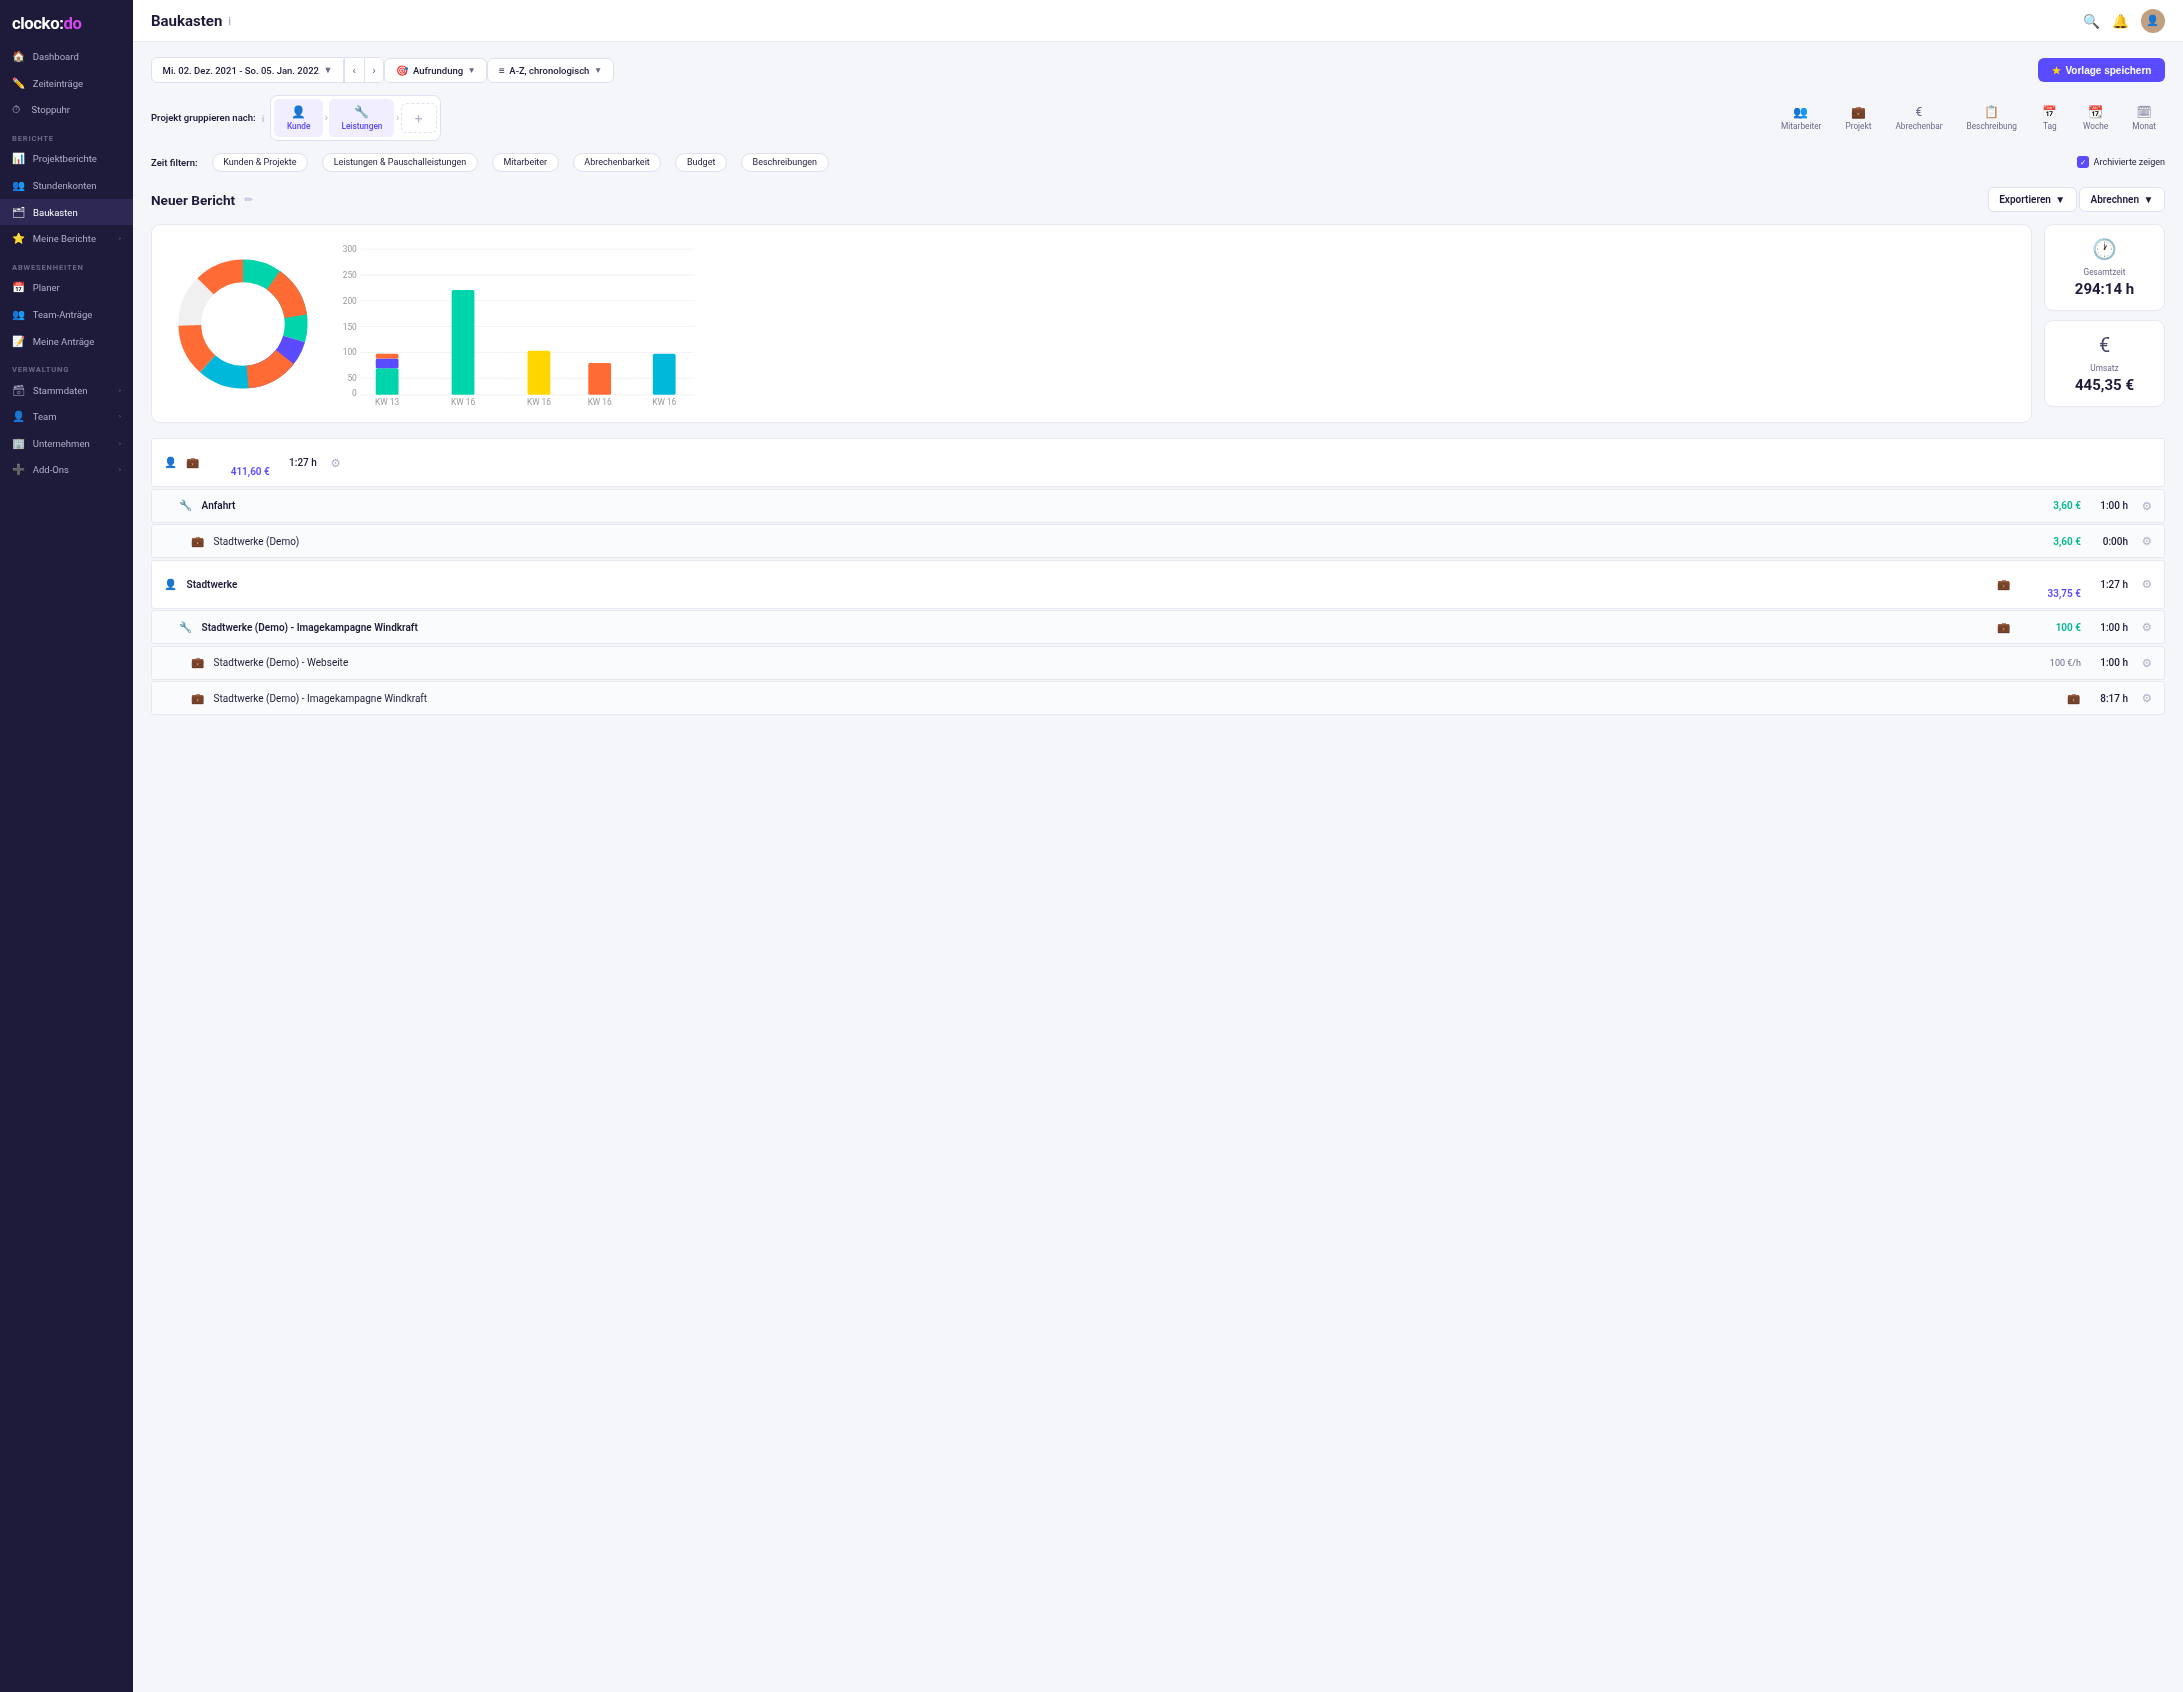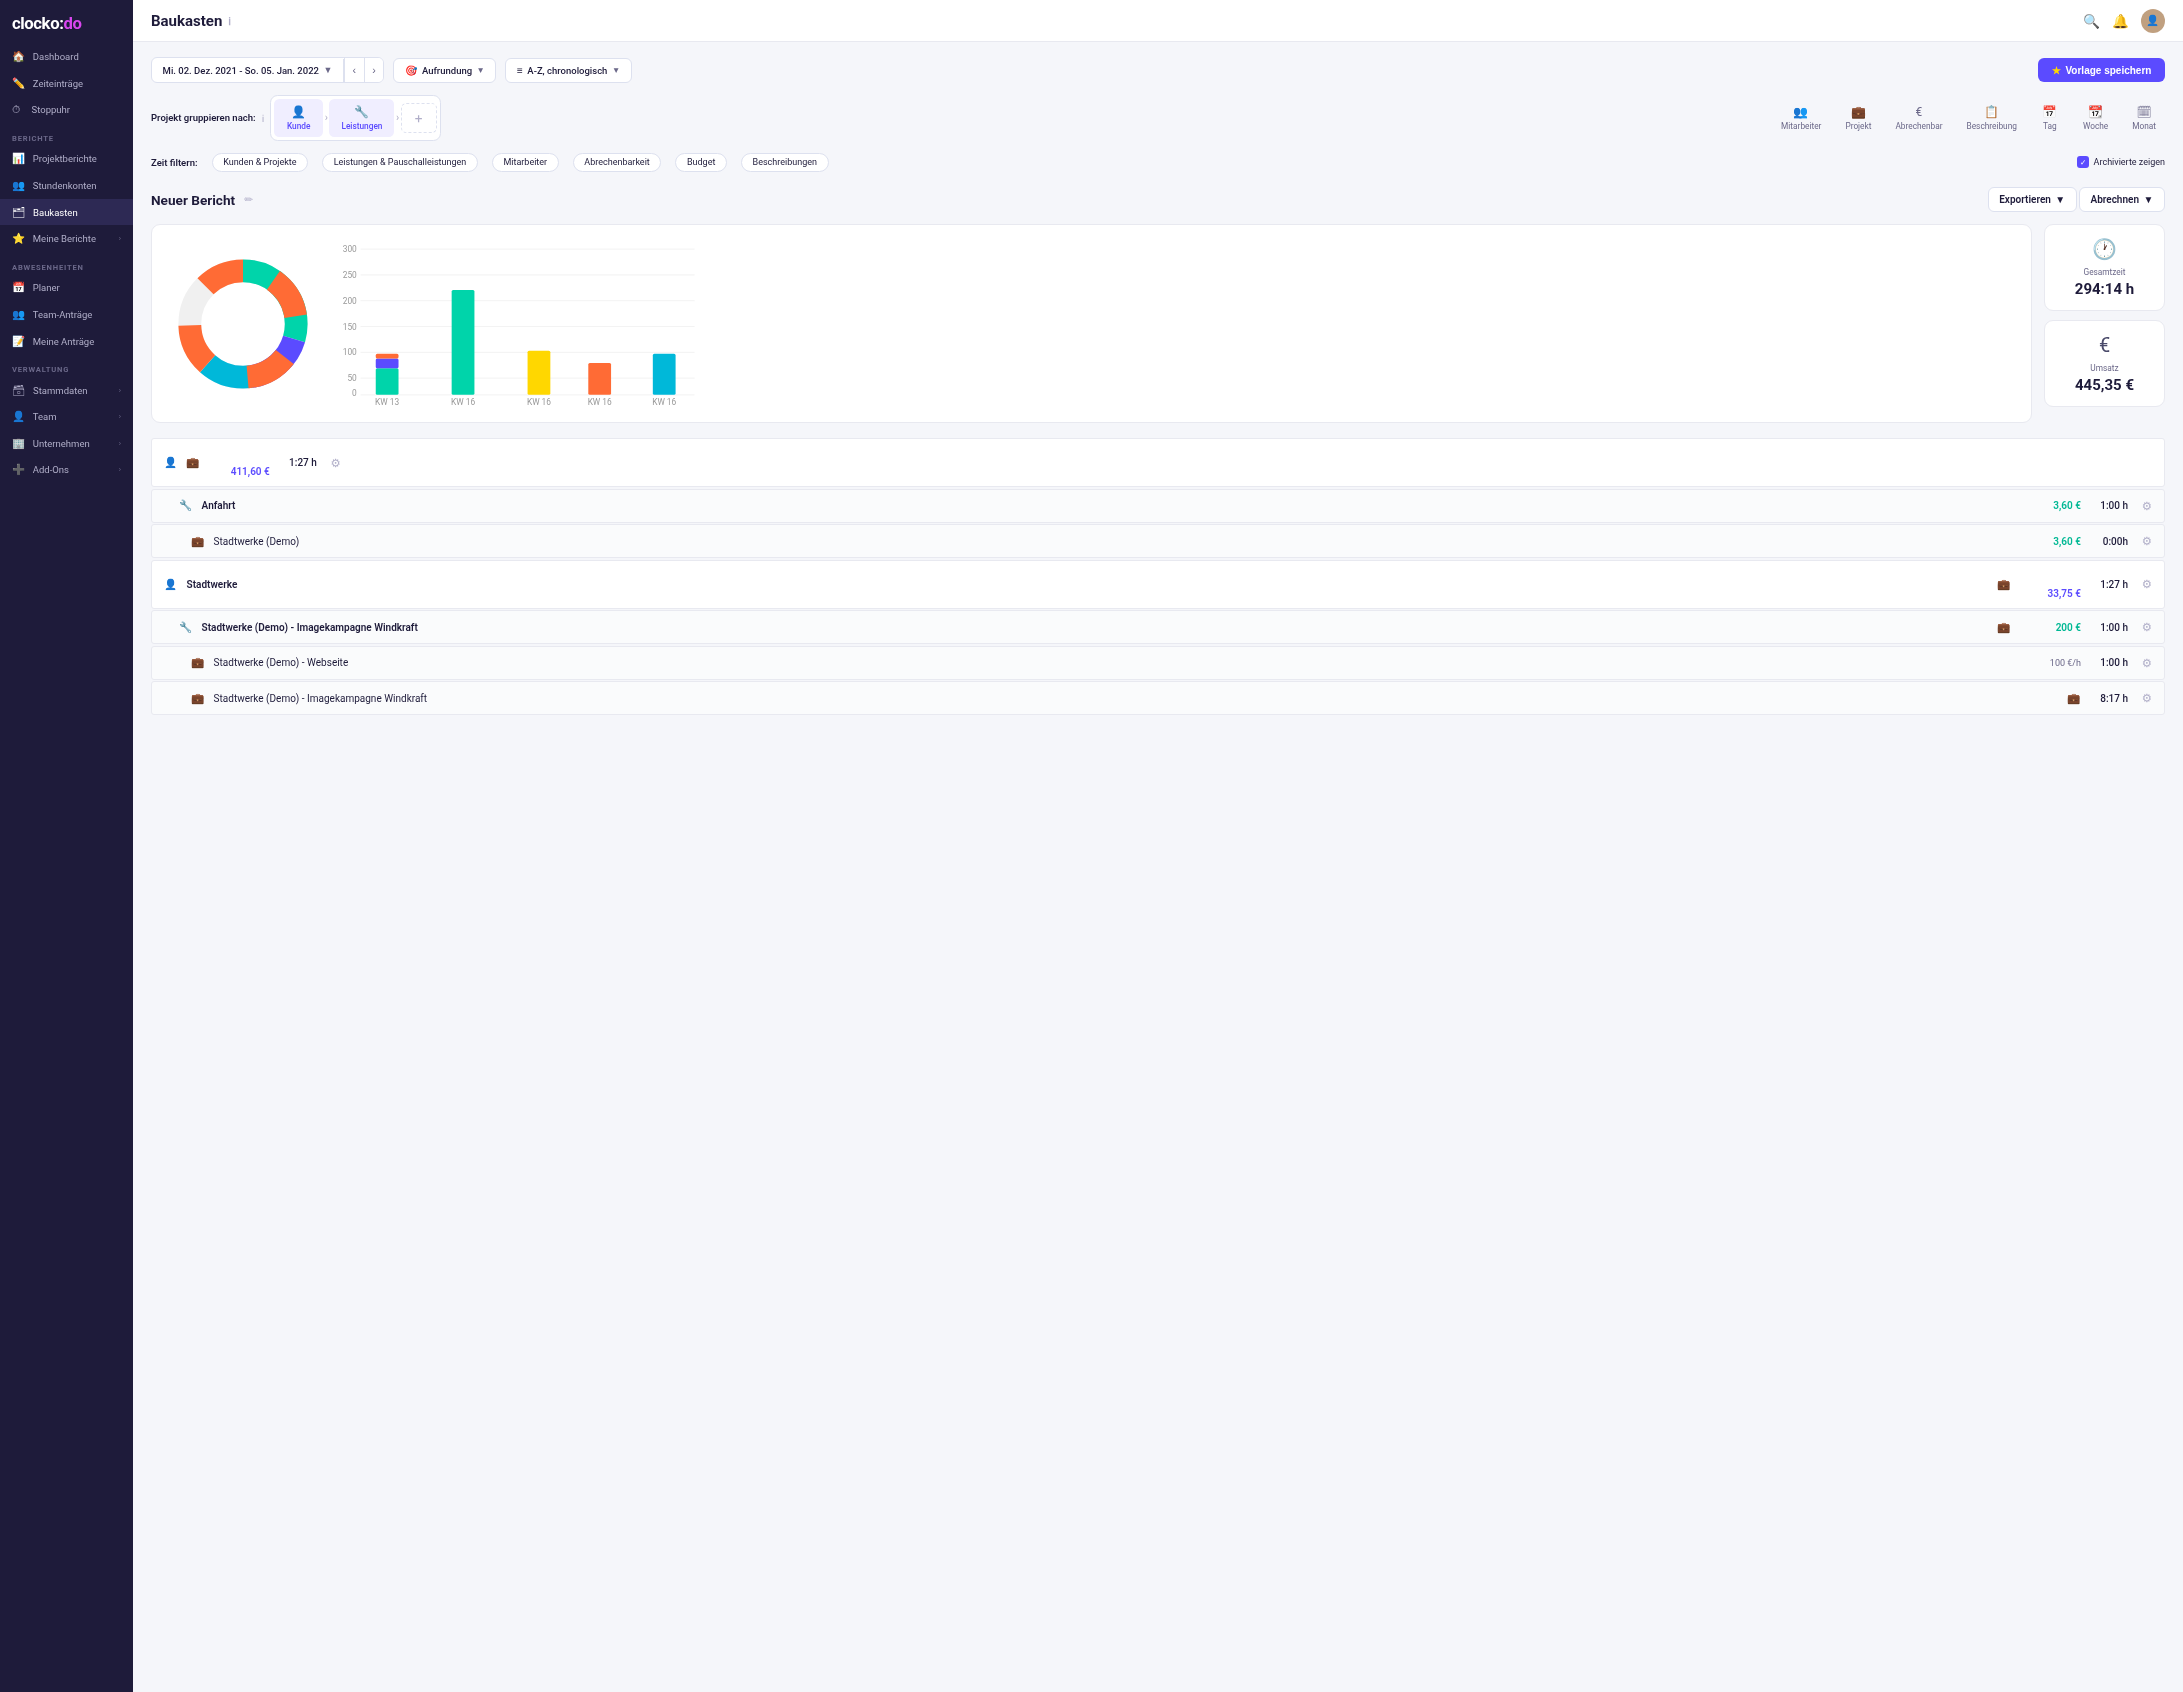--- a/index.html
+++ b/index.html
@@ -70,21 +70,21 @@
 
     
     #content {
       flex: 1;
       overflow-y: auto;
       padding: 15px 18px;
     }
 
     
     .controls-row {
-      display: flex; align-items: center; gap: 9px; margin-bottom: 12px; flex-wrap: wrap;
+      display: flex; align-items: center; margin-bottom: 12px; flex-wrap: wrap;
     }
     .date-selector {
       display: flex; align-items: center; gap: 0;
       border: 1.1px solid #dde1ef; border-radius: 6px; background: #fff;
       overflow: hidden;
     }
     .date-selector .date-label {
       padding: 6px 10.6px; font-size: 9.5px; font-weight: 500; color: #1e1b3a;
       border-right: 1.1px solid #dde1ef; display: flex; align-items: center; gap: 4.5px;
       cursor: pointer;
@@ -536,21 +536,21 @@
         <span class="row-badge-icon">💼</span>
         <span class="row-amount dark">33,75 €</span>
         <span class="row-time">1:27 h</span>
         <span class="row-settings">⚙</span>
       </div>
 
       <div class="data-row sub">
         <span class="row-icon">🔧</span>
         <span class="row-name">Stadtwerke (Demo) - Imagekampagne Windkraft</span>
         <span class="row-badge-icon">💼</span>
-        <span class="row-amount">200 €</span>
+        <span class="row-amount">100 €</span>
         <span class="row-time">1:00 h</span>
         <span class="row-settings">⚙</span>
       </div>
 
       <div class="data-row sub2">
         <span class="row-icon">💼</span>
         <span class="row-name light">Stadtwerke (Demo) - Webseite</span>
         <span class="row-rate">100 €/h</span>
         <span class="row-time">1:00 h</span>
         <span class="row-settings">⚙</span>

